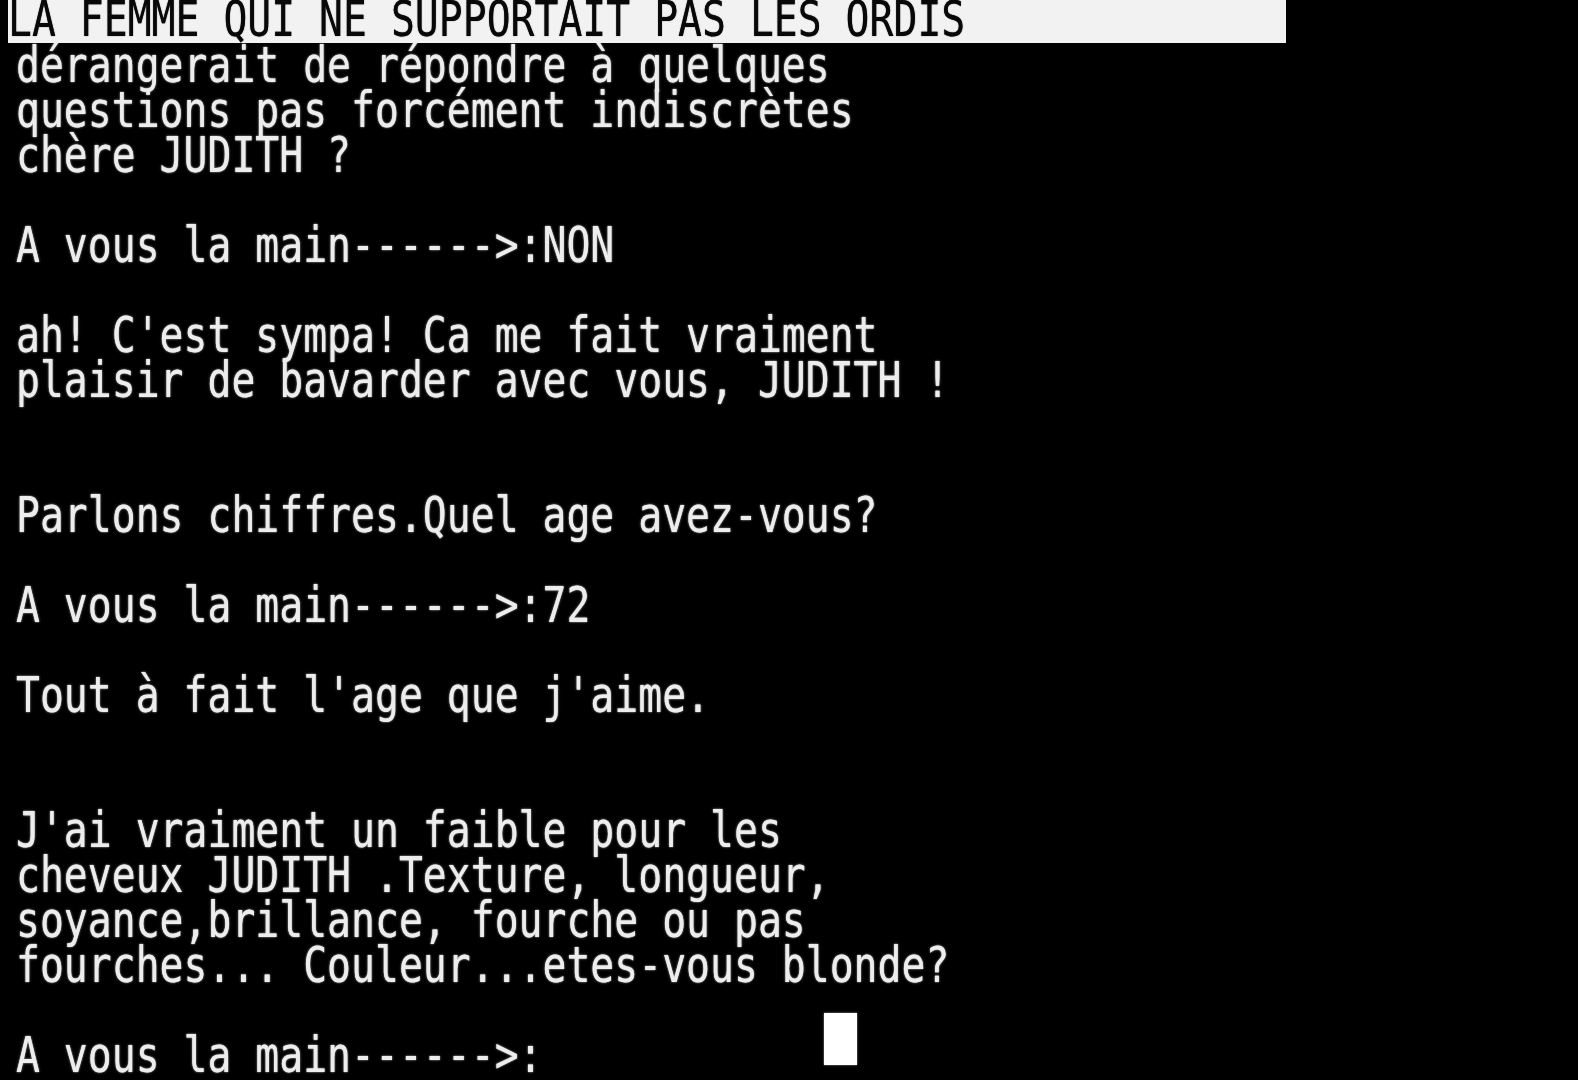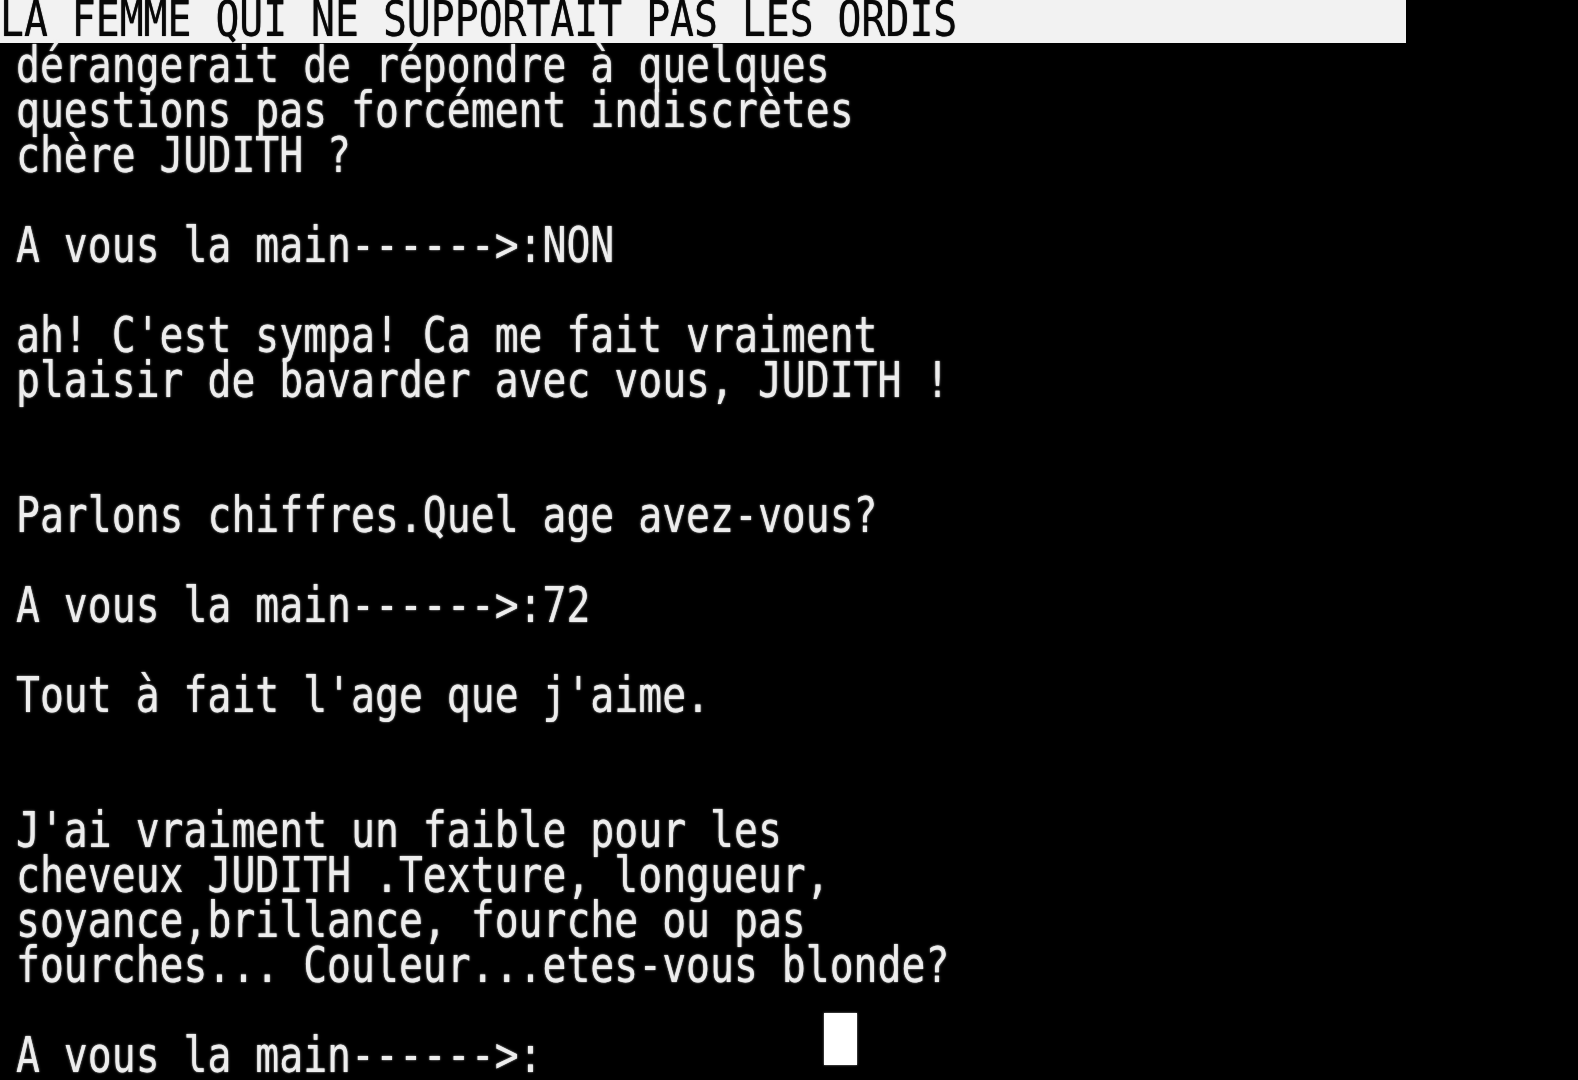--- a/index.html
+++ b/index.html
@@ -12,23 +12,23 @@
     width: 1578px;
     height: 1080px;
     background: #000000;
     overflow: hidden;
     font-family: "DejaVu Sans Mono", "Liberation Mono", monospace;
   }
 
   
   #titlebar {
     position: absolute;
-    left: 0;
+    left: 8px;
     top: 0;
-    width: 1406px;
+    width: 1278px;
     height: 43px;
     background: #f2f2f2;
     overflow: hidden;
     text-align: right;
   }
   #titlebar .title-text {
     display: block;
     position: absolute;
     left: 0px;
     top: -4px;

